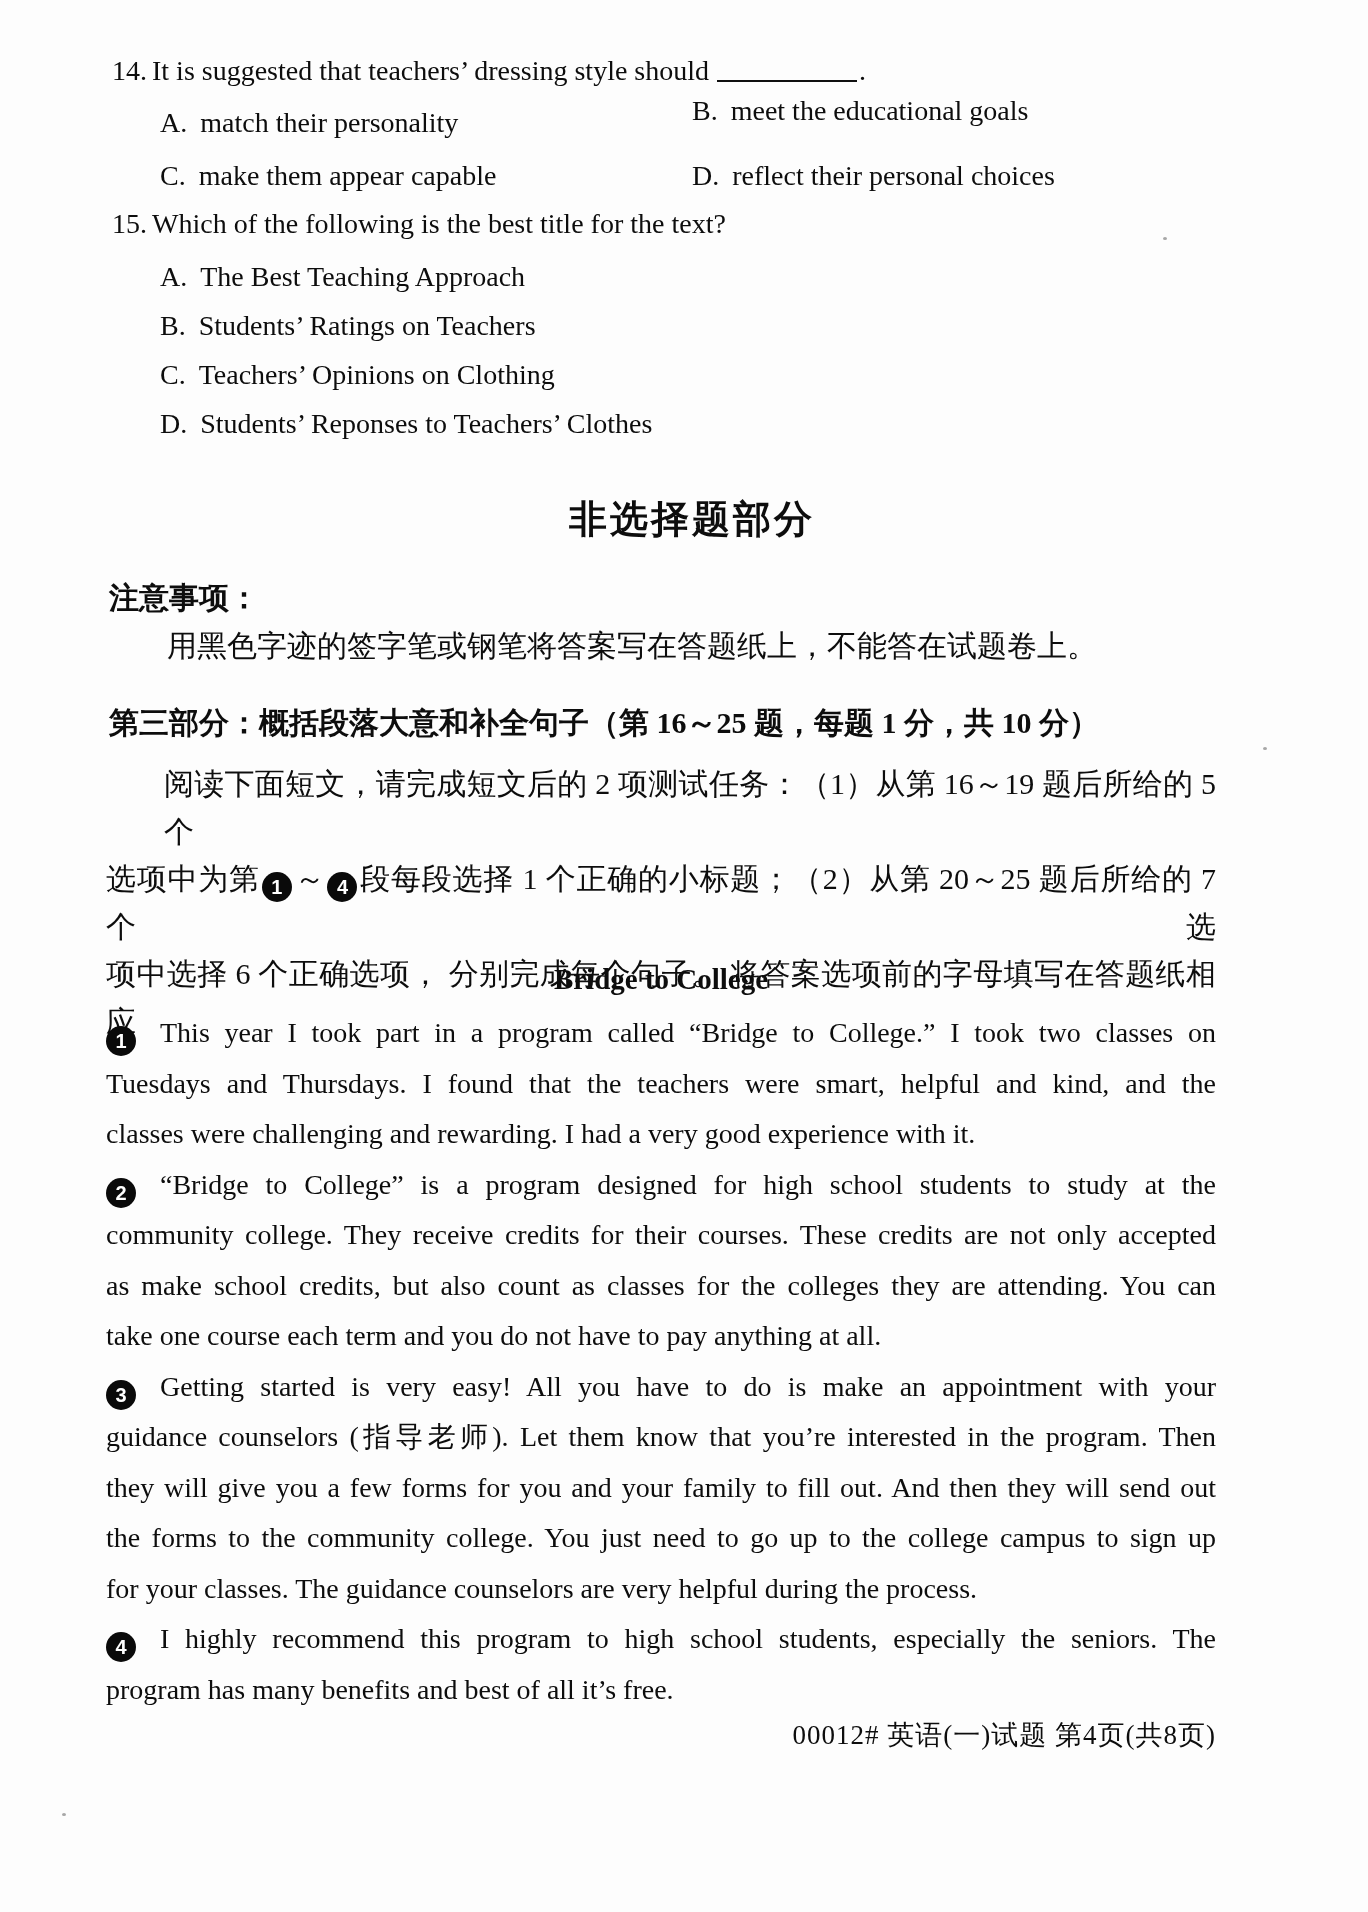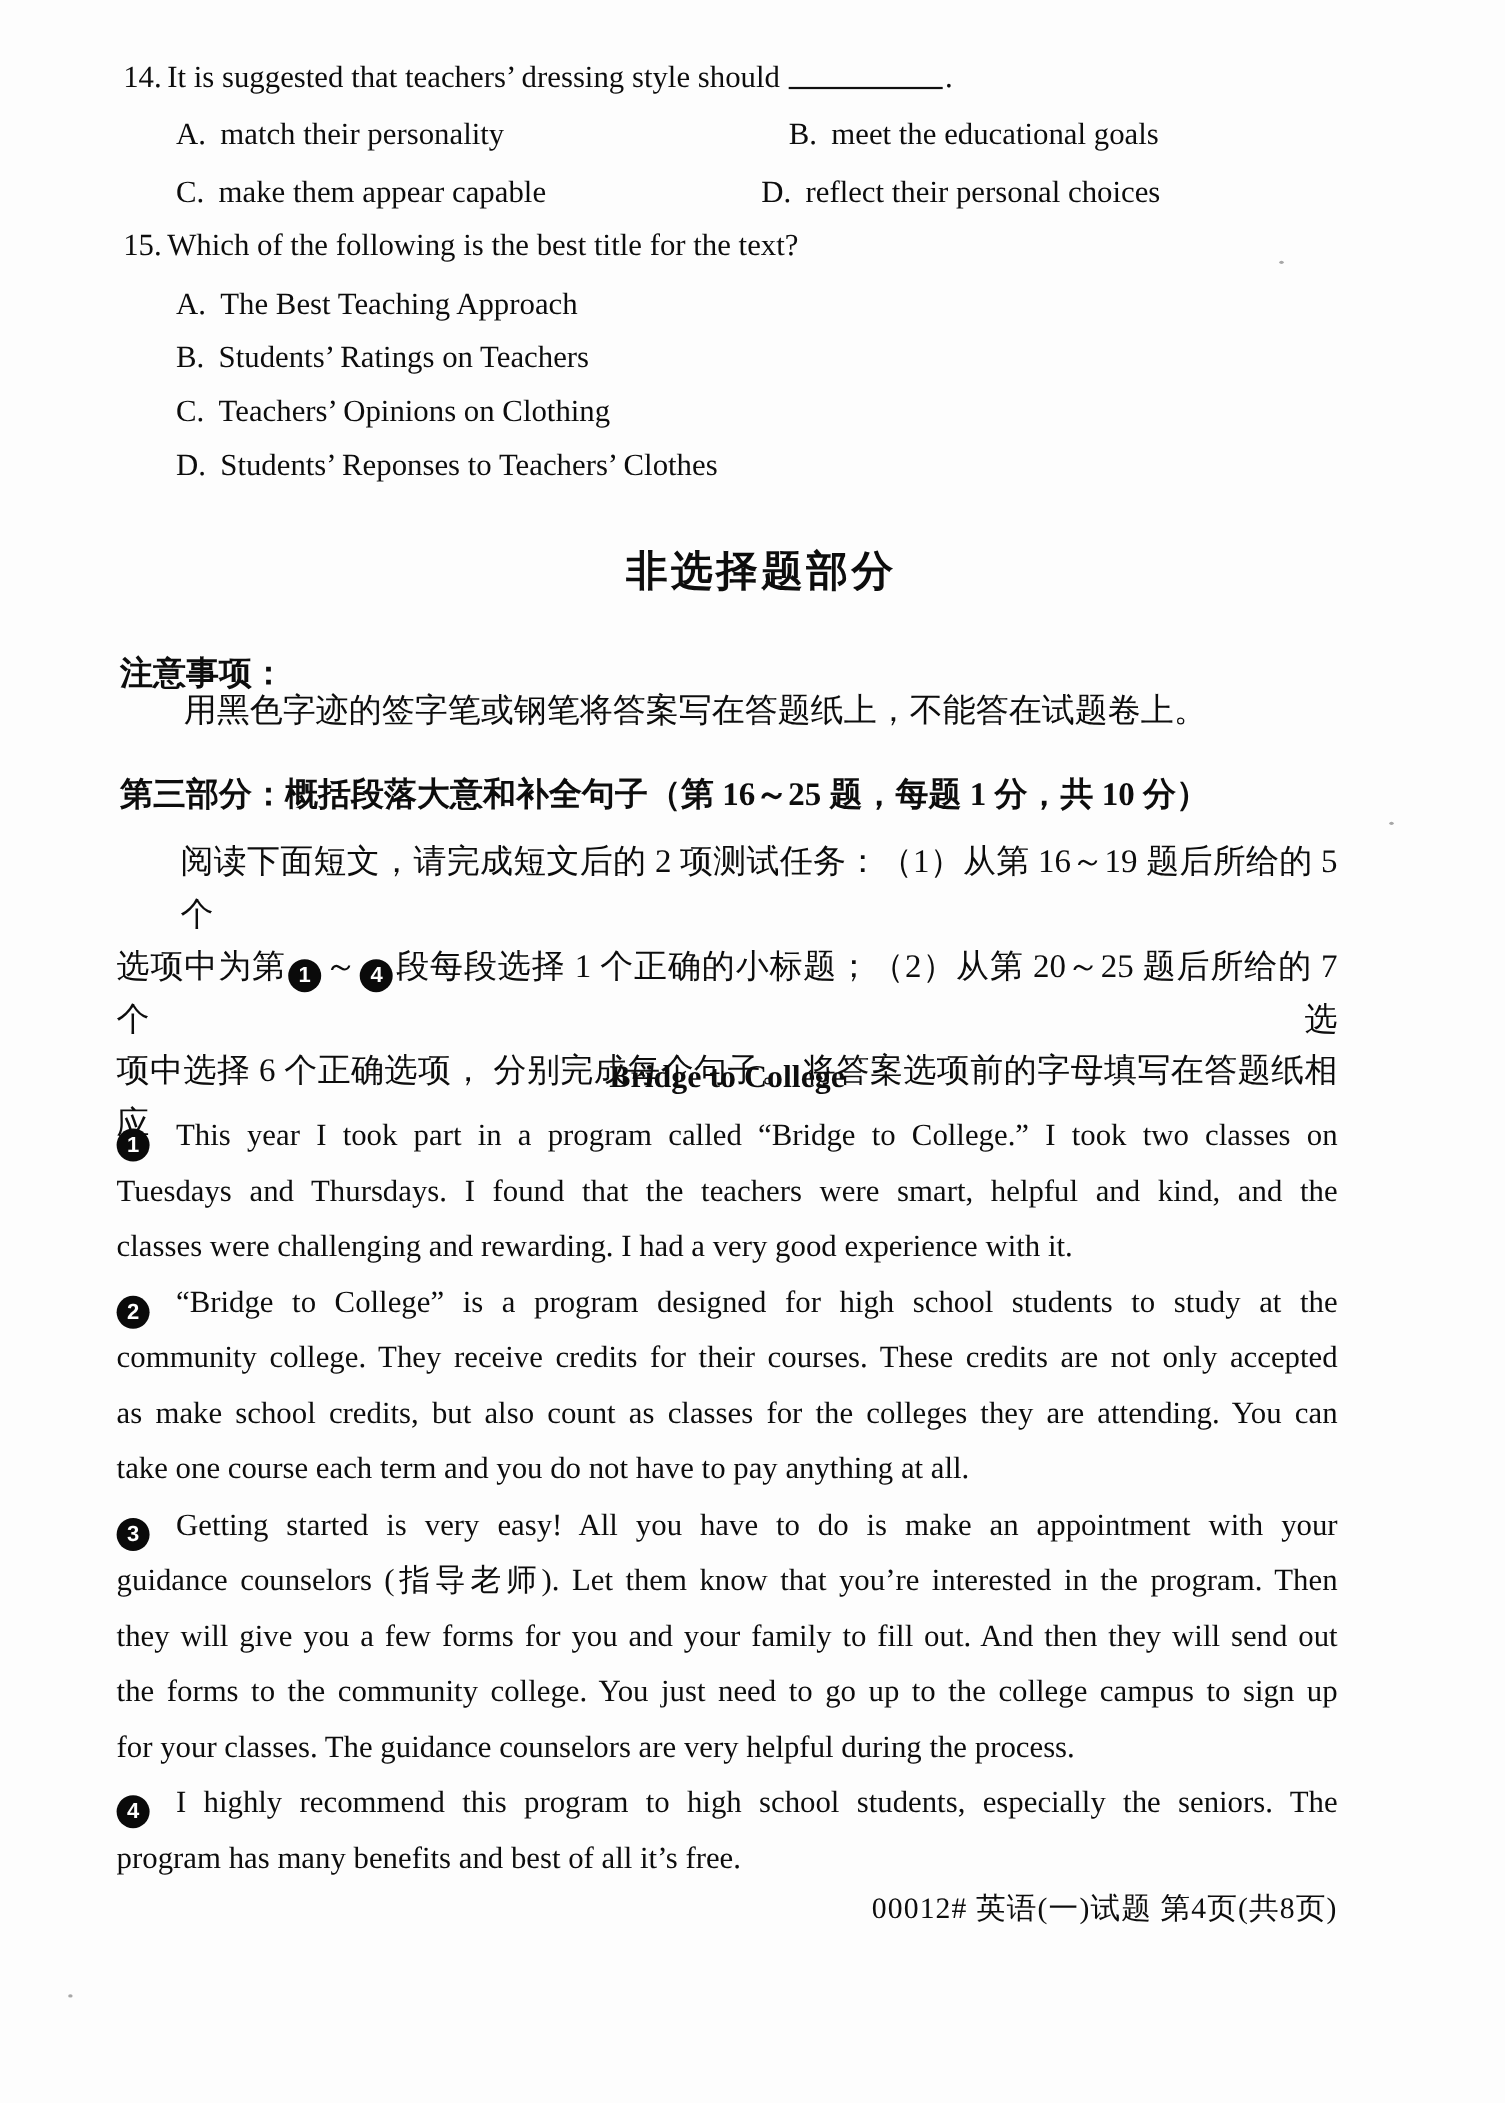--- a/index.html
+++ b/index.html
@@ -60,21 +60,21 @@
 <body>
 
 <div class="page">
 
   <div class="abs en" style="left:112px; top:54px;">
     <span class="qnum">14.</span><span>It is suggested that teachers’ dressing style should</span><span class="blank"></span><span>.</span>
   </div>
   <div class="abs en" style="left:160px; top:106px;">
     <span class="opt-label">A.</span><span>match their personality</span>
   </div>
-  <div class="abs en" style="left:692px; top:106px;margin-left:25px;">
+  <div class="abs en" style="left:692px; top:94px;">
     <span class="opt-label">B.</span><span>meet the educational goals</span>
   </div>
   <div class="abs en" style="left:160px; top:159px;">
     <span class="opt-label">C.</span><span>make them appear capable</span>
   </div>
   <div class="abs en" style="left:692px; top:159px;">
     <span class="opt-label">D.</span><span>reflect their personal choices</span>
   </div>
 
   <div class="abs en" style="left:112px; top:207px;">
@@ -88,21 +88,21 @@
   </div>
   <div class="abs en" style="left:160px; top:358px;">
     <span class="opt-label">C.</span><span>Teachers’ Opinions on Clothing</span>
   </div>
   <div class="abs en" style="left:160px; top:407px;">
     <span class="opt-label">D.</span><span>Students’ Reponses to Teachers’ Clothes</span>
   </div>
 
   <div class="abs section-title">非选择题部分</div>
 
-  <div class="abs zh bold" style="left:109px; top:593px;text-align:right;">注意事项：</div>
+  <div class="abs zh bold" style="left:109px; top:578px;text-align:right;">注意事项：</div>
   <div class="abs zh" style="left:167px; top:626px;">用黑色字迹的签字笔或钢笔将答案写在答题纸上，不能答在试题卷上。</div>
 
   <div class="abs zh bold" style="left:109px; top:703px;">第三部分：概括段落大意和补全句子（第 16～25 题，每题 1 分，共 10 分）</div>
 
   <div class="abs col intro-block">
     <div class="line indent2 jl">阅读下面短文，请完成短文后的 2 项测试任务：（1）从第 16～19 题后所给的 5 个</div>
     <div class="line jl"><span>选项中为第</span><span class="circle-num inline-circle">1</span><span>～</span><span class="circle-num inline-circle">4</span><span>段每段选择 1 个正确的小标题；（2）从第 20～25 题后所给的 7 个选</span></div>
     <div class="line jl">项中选择 6 个正确选项， 分别完成每个句子。 将答案选项前的字母填写在答题纸相应</div>
   </div>
 

